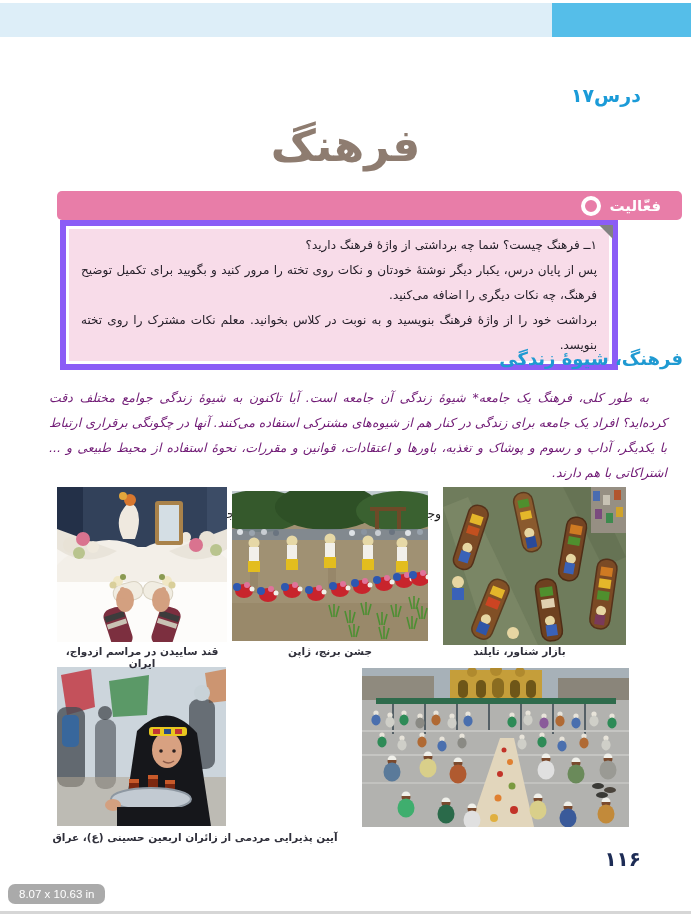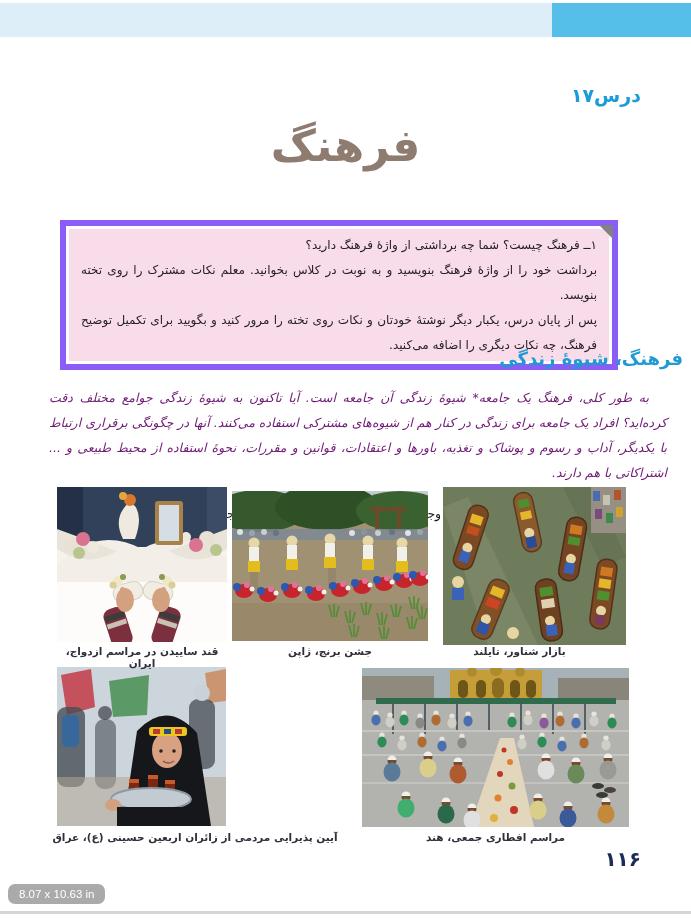--- a/index.html
+++ b/index.html
@@ -50,25 +50,29 @@
 
 <div class="page">
 
   <div class="header-strip">
     <div class="header-accent"></div>
   </div>
 
   <div class="lesson-label">درس۱۷</div>
   <h1 class="page-title">فرهنگ</h1>
 
+  <div class="activity-bar">
+    <span class="activity-title">فعّالیت</span>
+    <span class="activity-ring"></span>
+  </div>
   <div class="activity-body">
     <span class="fold"></span>
     <p>۱ــ فرهنگ چیست؟ شما چه برداشتی از واژهٔ فرهنگ دارید؟</p>
+    <p>پس از پایان درس، یکبار دیگر نوشتهٔ خودتان و نکات روی تخته را مرور کنید و بگویید برای تکمیل توضیح فرهنگ، چه نکات دیگری را اضافه می‌کنید.</p>
     <p>برداشت خود را از واژهٔ فرهنگ بنویسید و به نوبت در کلاس بخوانید. معلم نکات مشترک را روی تخته بنویسد.</p>
-    <p>پس از پایان درس، یکبار دیگر نوشتهٔ خودتان و نکات روی تخته را مرور کنید و بگویید برای تکمیل توضیح فرهنگ، چه نکات دیگری را اضافه می‌کنید.</p>
   </div>
 
   <div class="text-block">
     <h2 class="section-heading">فرهنگ، شیوهٔ زندگی</h2>
     <p class="body-text">به طور کلی، فرهنگ یک جامعه* شیوهٔ زندگی آن جامعه است. آیا تاکنون به شیوهٔ زندگی جوامع مختلف دقت کرده‌اید؟ افراد یک جامعه برای زندگی در کنار هم از شیوه‌های مشترکی استفاده می‌کنند. آنها در چگونگی برقراری ارتباط با یکدیگر، آداب و رسوم و پوشاک و تغذیه، باورها و اعتقادات، قوانین و مقررات، نحوهٔ استفاده از محیط طبیعی و ... اشتراکاتی با هم دارند.</p>
     <p class="closing-line">جامعهٔ بدون فرهنگ وجود ندارد و فرهنگ هم بدون جامعه به‌وجود نمی‌آید.</p>
   </div>
 
   <div class="ph" id="ph-iran">
     <svg viewBox="0 0 170 155" preserveAspectRatio="none">
@@ -374,18 +378,17 @@
       <ellipse cx="236" cy="118" rx="6" ry="3" fill="#3a3a36"></ellipse>
         <ellipse cx="248" cy="122" rx="6" ry="3" fill="#4a443c"></ellipse>
         <ellipse cx="240" cy="127" rx="6" ry="3" fill="#3a3a36"></ellipse>
     </svg>
   </div>
 
   <div class="cap" id="cap-iran">قند ساییدن در مراسم ازدواج، ایران</div>
   <div class="cap" id="cap-japan">جشن برنج، ژاپن</div>
   <div class="cap" id="cap-thailand">بازار شناور، تایلند</div>
   <div class="cap" id="cap-iraq">آیین پذیرایی مردمی از زائران اربعین حسینی (ع)، عراق</div>
-  <div class="cap" id="cap-india">مراسم افطاری جمعی، هند</div>
 
   <div class="page-number">۱۱۶</div>
   <div class="size-badge">8.07 x 10.63 in</div>
   <div class="bottom-rule"></div>
 </div>
 
 </body></html>

